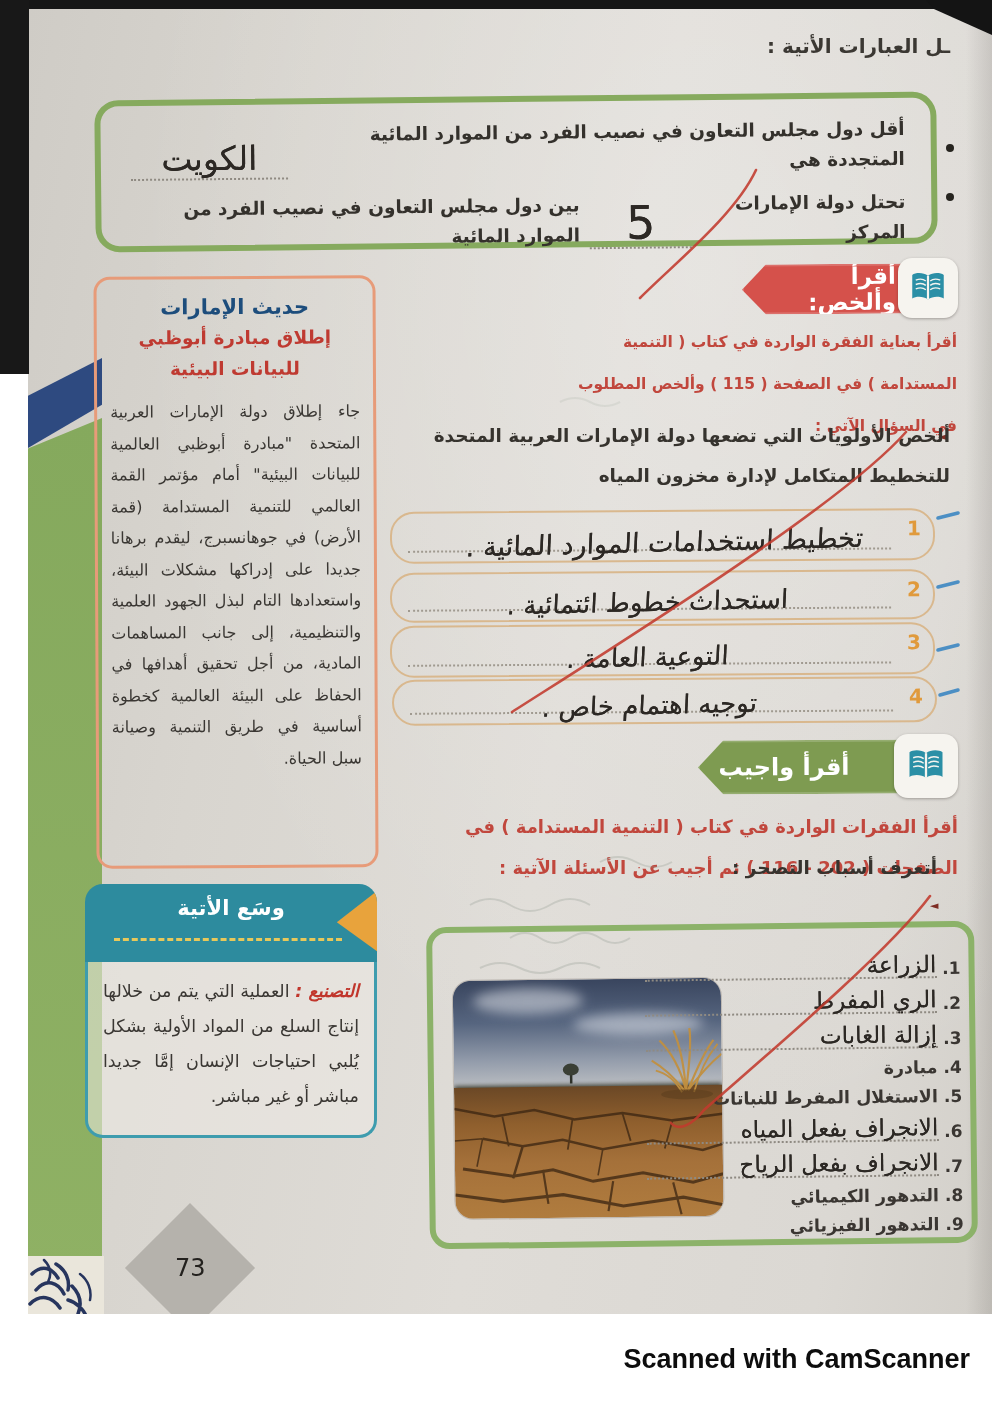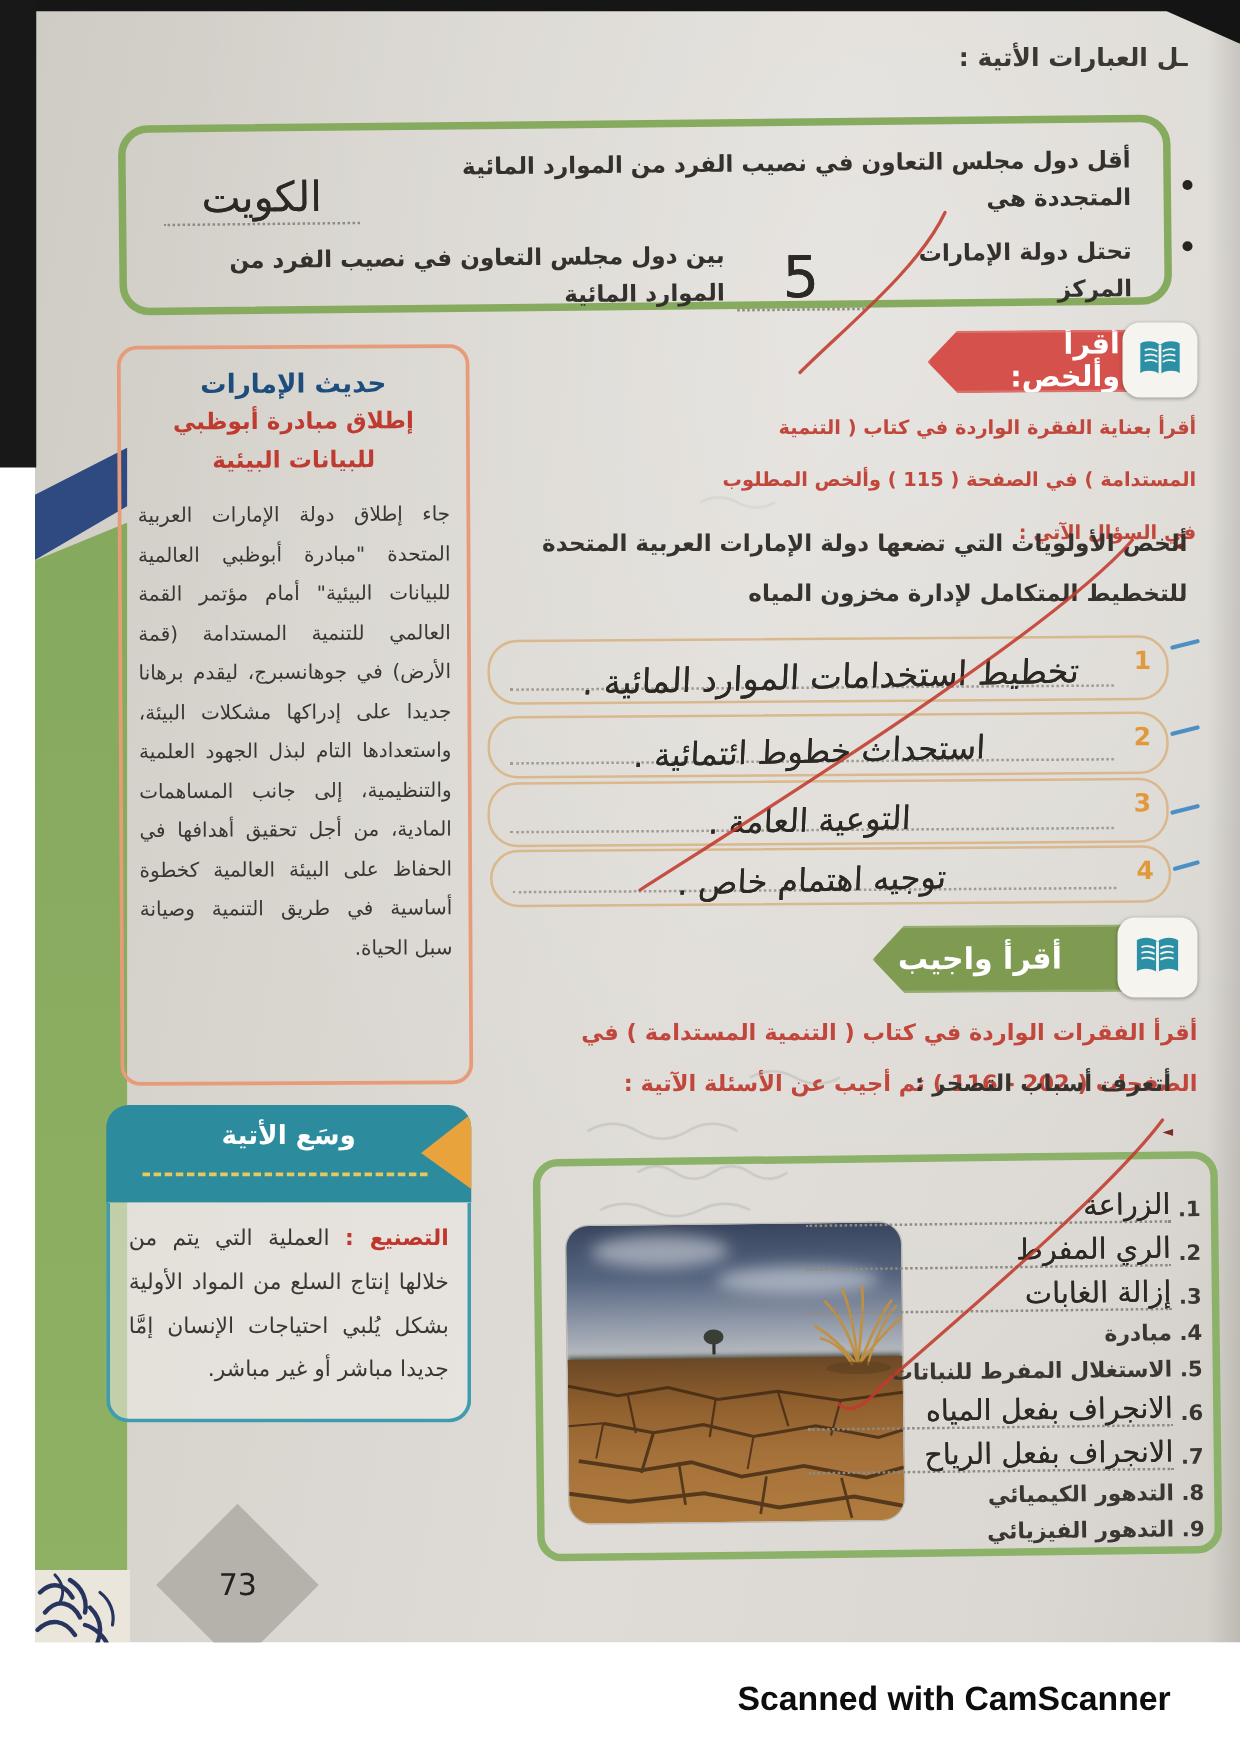--- a/index.html
+++ b/index.html
@@ -103,28 +103,28 @@
   .exp-head { left:85px; top:884px; width:292px; height:78px; background:#2d8b9e;
     border-radius:18px 18px 0 0; overflow:hidden; }
   .exp-title { position:absolute; top:12px; left:0; right:0; text-align:center; color:#fff;
     font-size:21px; font-weight:700; direction:rtl; }
   .exp-dash { position:absolute; left:10%; right:12%; top:54px; border-top:3px dashed #e8c85a; }
   .exp-wedge { position:absolute; right:-4px; top:4px; width:48px; height:66px; background:#e8a33c;
     clip-path:polygon(100% 0, 100% 100%, 8% 52%); }
   .exp-body { left:85px; top:962px; width:292px; height:176px; border:3px solid #3e9cae; border-top:none;
     border-radius:0 0 18px 18px; background:rgba(238,235,229,.55);
     padding:12px 15px; direction:rtl; text-align:justify; font-size:17.5px; line-height:2.0; color:#3a3733; }
-  .term-red { color:#c1362c; font-weight:700; }
+  .term-red { color:#c1362c; font-weight:700;font-style:italic; }
 
   
   .diamond { left:144px; top:1222px; width:92px; height:92px; background:#b5b2ac;
     transform:rotate(45deg); display:flex; align-items:center; justify-content:center; }
   .diamond span { transform:rotate(-45deg); font-size:24px; color:#23211e; }
   .fabric { left:28px; top:1256px; width:76px; height:60px; background:#eae6db; overflow:hidden; }
-  .footer { left:590px; top:1344px; width:380px; text-align:left; color:#0d0d0d;
+  .footer { left:590px; top:1344px; width:380px; text-align:right; color:#0d0d0d;
     font-family:"Liberation Sans", sans-serif; font-size:27px; font-weight:700; }
 
   .overlay-svg { left:0; top:0; width:992px; height:1403px; pointer-events:none; }
 </style>
 </head>
 <body>
 
 <div class="abs paper"></div>
 <div class="abs right-shade"></div>
 <div class="abs top-strip"></div>

